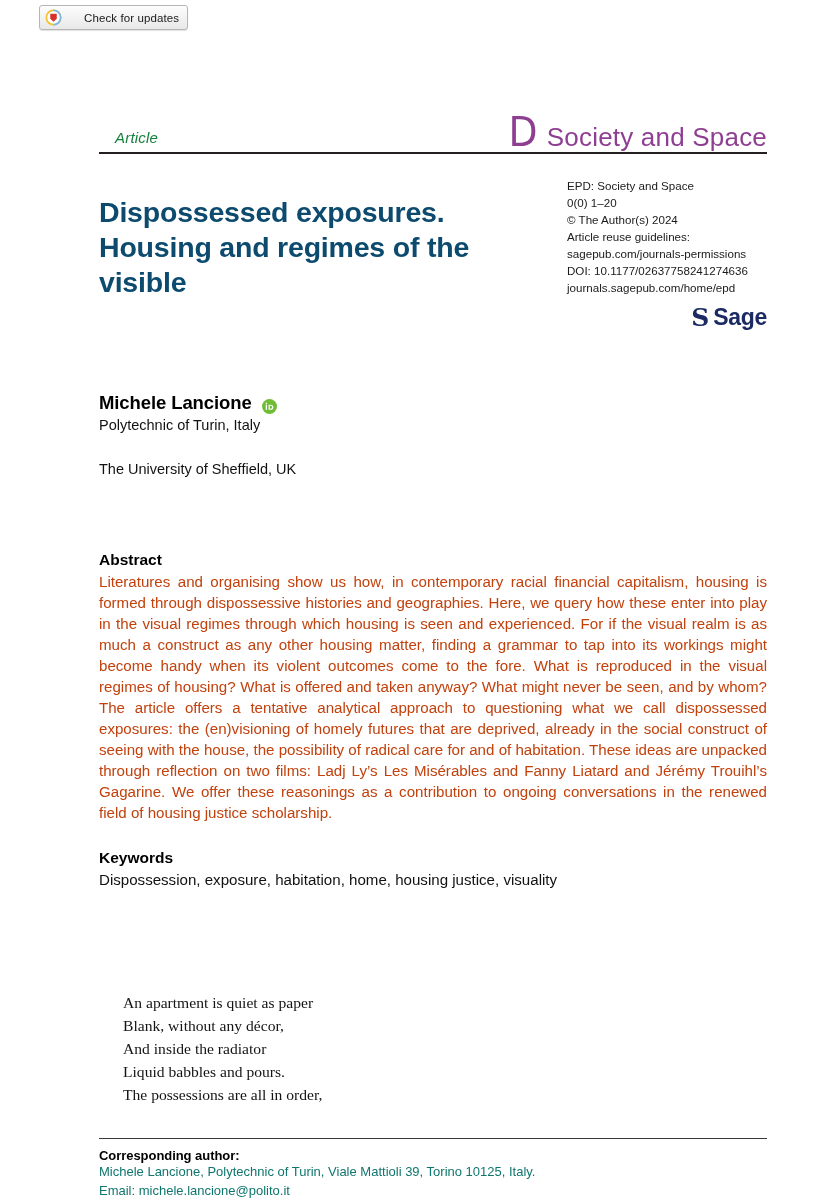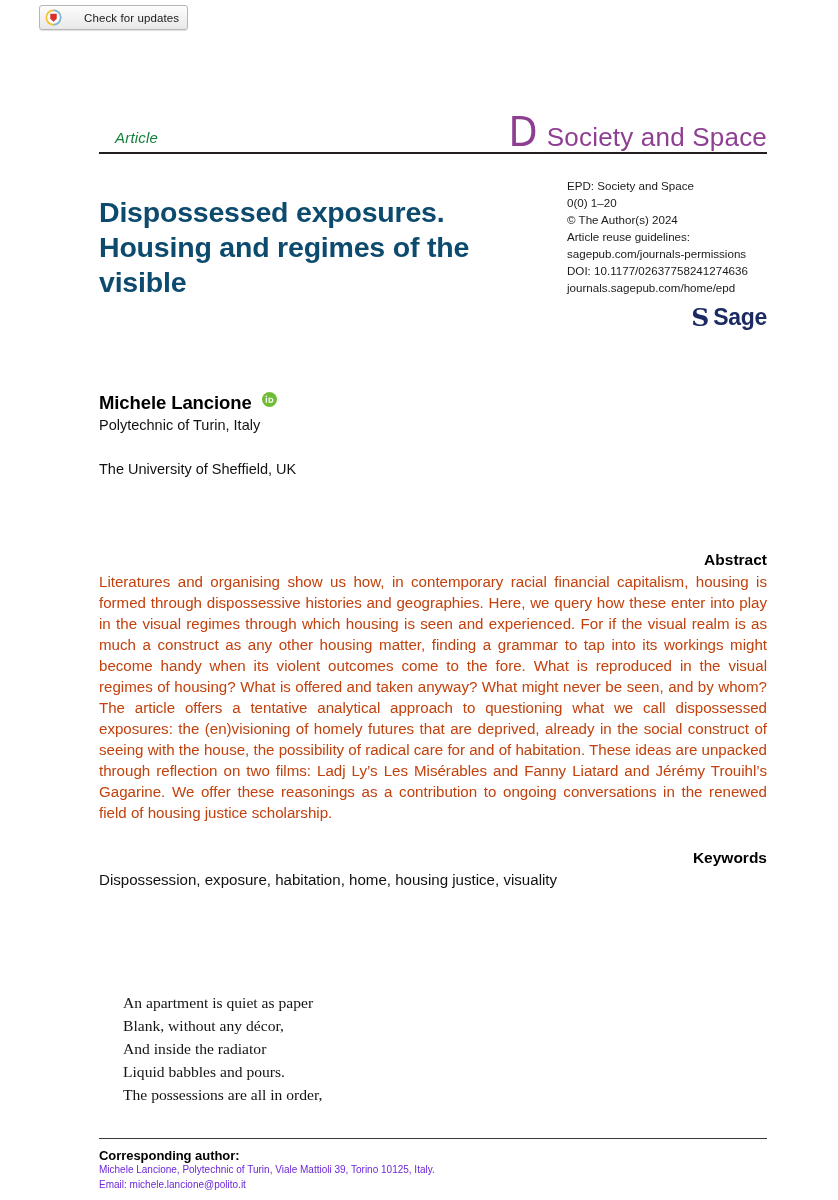--- a/index.html
+++ b/index.html
@@ -136,37 +136,36 @@
   }
 
   
   .authors { margin-top: 62px; }
   .author-block + .author-block { margin-top: 28px; }
   .author-name {
     font-size: 18.5px;
     font-weight: bold;
     letter-spacing: -0.1px;
     display: flex;
-    align-items: flex-start;
+    align-items: flex-end;
     gap: 10px;
   }
   .orcid { width: 15px; height: 15px; display: block; }
   .author-affil {
     font-size: 14.5px;
     margin-top: 3px;
     color: #121212;
   }
 
   
   .abstract { margin-top: 74px; }
   .section-head {
     font-size: 15.5px;
     font-weight: bold;
     margin-bottom: 3px;
-    text-align: right;
   }
   .abstract-body {
     font-size: 15.1px;
     line-height: 1.39;
     text-align: justify;
     color: #c2410c;
     hyphens: none;
   }
 
   
@@ -192,23 +191,23 @@
     border-top: 1.6px solid #3a3a3a;
     margin-top: 32px;
   }
   .footer { margin-top: 9px; }
   .footer-head {
     font-size: 13px;
     font-weight: bold;
     letter-spacing: -0.05px;
   }
   .footer-line {
-    font-size: 10px;
+    font-size: 13px;
     line-height: 1.45;
-    color: #6d28d9;
+    color: #0f766e;
   }
 </style>
 </head>
 <body>
 
 <div class="crossmark">
   <span>
     <svg class="cm-icon" viewBox="0 0 34 34" xmlns="http://www.w3.org/2000/svg">
       <circle cx="17" cy="17" r="16" fill="#f2c230"></circle>
       <path d="M17 1 A16 16 0 0 1 17 33 Z" fill="#7bb8e0"></path>

